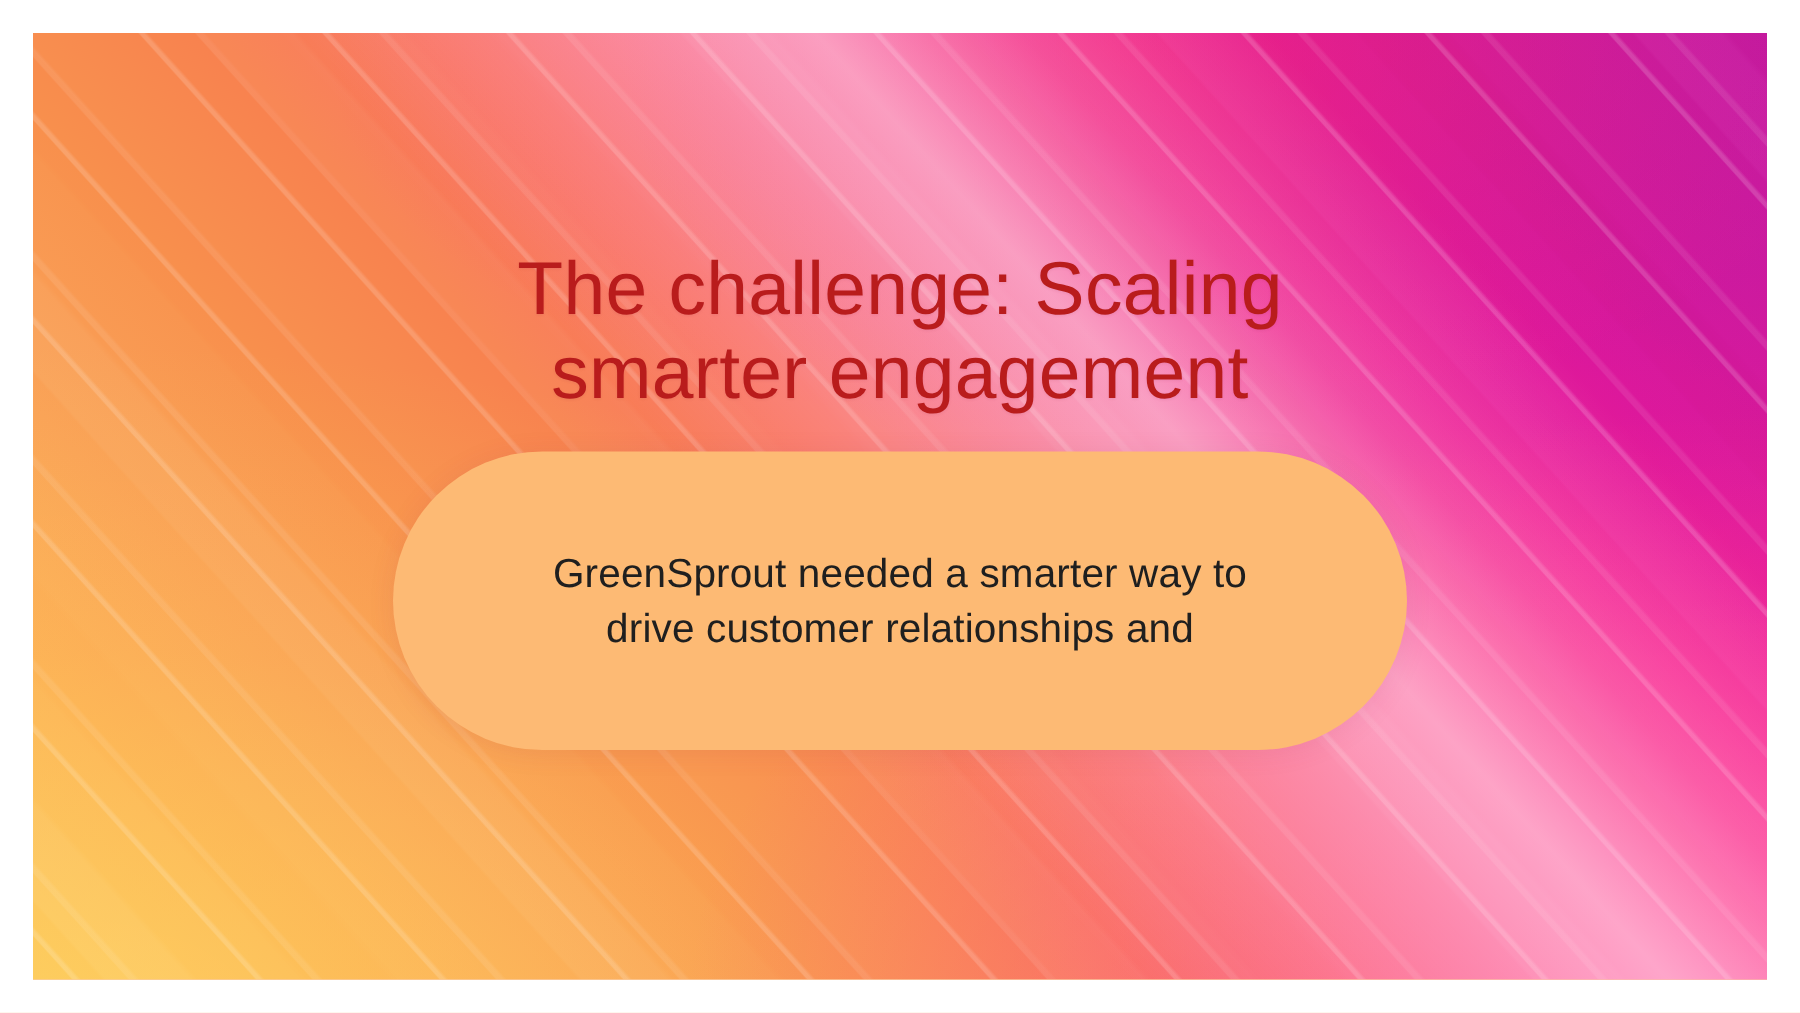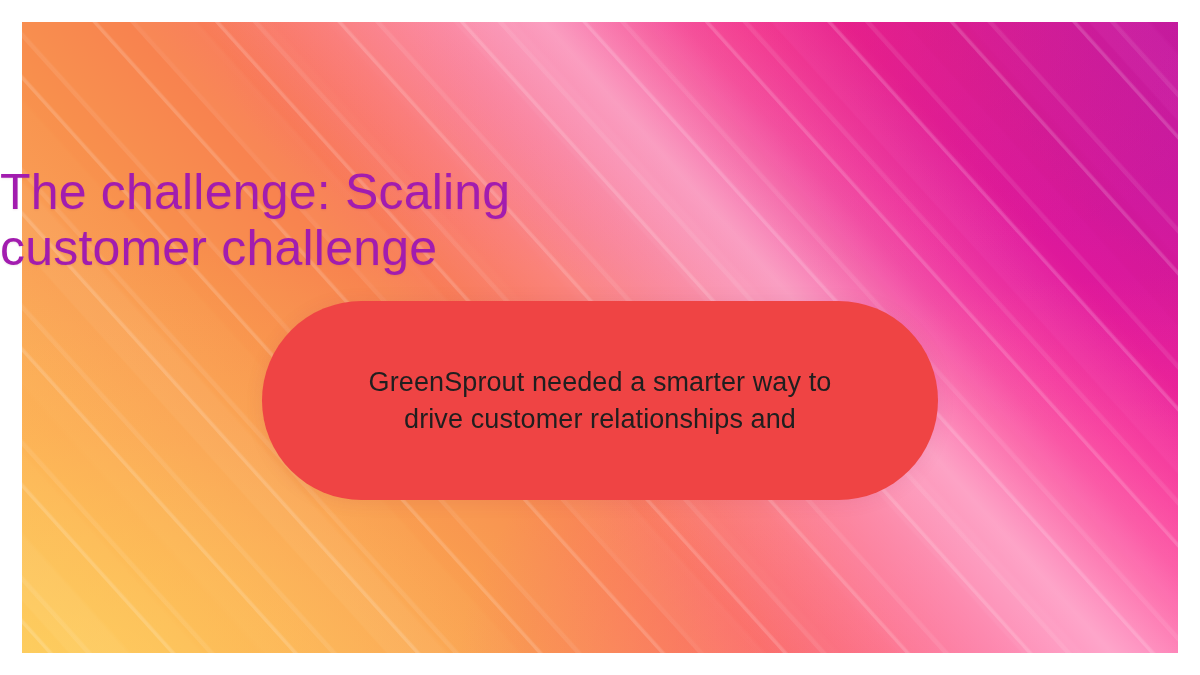--- a/index.html
+++ b/index.html
@@ -111,38 +111,38 @@
   .bg-corner-red {
     background:
       radial-gradient(58% 52% at 62% 2%, rgba(250,45,110,0.48) 0%, rgba(250,50,110,0.14) 50%, rgba(250,50,110,0) 78%);
   }
 
   
   #title-block {
     position:absolute;
     left:0; right:0;
     top:164px;
-    text-align:left;
-    color:#a21caf;
+    text-align:center;
+    color:#b91c1c;
     font-family:"Liberation Sans", sans-serif;
     font-weight:300;
     font-size:50px;
     line-height:56px;
     letter-spacing:0.2px;
     text-shadow:0 1px 2px rgba(120,30,70,0.10);
     white-space:nowrap;
   }
   #title-block .tline { display:block; }
 
   
   #callout-pill {
     position:absolute;
     left:262px; top:301px;
     width:676px; height:199px;
-    background:#ef4444;
+    background:#fdba74;
     border-radius:100px;
     display:flex;
     align-items:center;
     justify-content:center;
     box-shadow:0 2px 18px rgba(150,40,90,0.10);
   }
 
   #callout-text {
     width:540px;
     text-align:center;
@@ -166,21 +166,21 @@
     <div class="bg-layer bg-corner-mag"></div>
     <div class="bg-layer bg-corner-hot"></div>
     <div class="bg-layer bg-corner-red"></div>
     <div class="bg-layer bg-bands"></div>
     <div class="bg-layer bg-highlight"></div>
     <div class="bg-layer bg-stripes"></div>
   </div>
 
   <h1 id="title-block">
     <span class="tline">The challenge: Scaling</span>
-    <span class="tline">customer challenge</span>
+    <span class="tline">smarter engagement</span>
   </h1>
 
   <div id="callout-pill">
     <p id="callout-text">
       <span class="bline">GreenSprout needed a smarter way to</span>
       <span class="bline">drive customer relationships and</span>
     </p>
   </div>
 
 </div>

